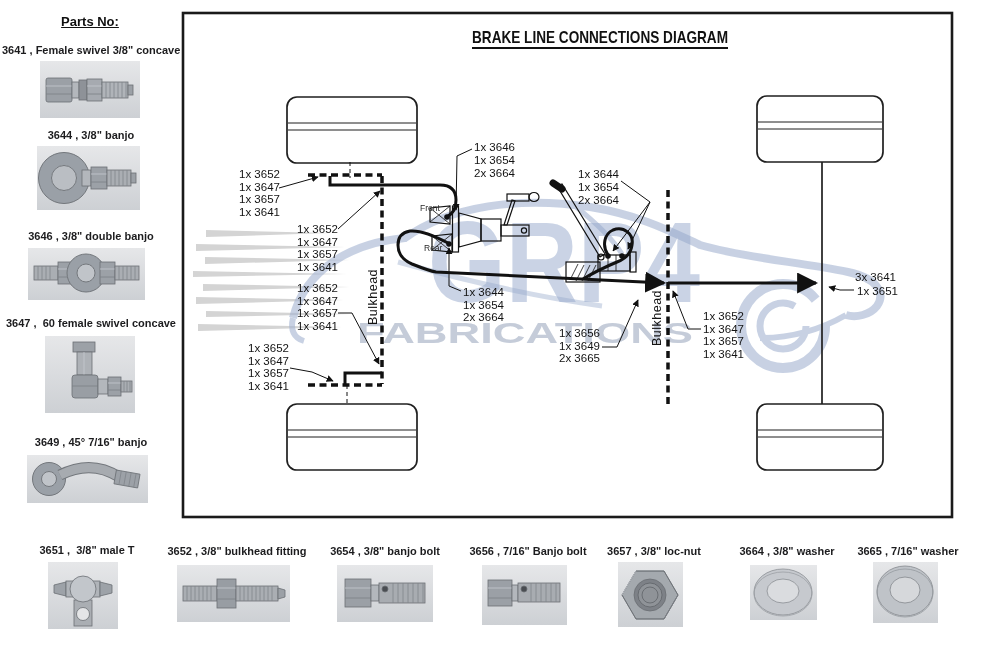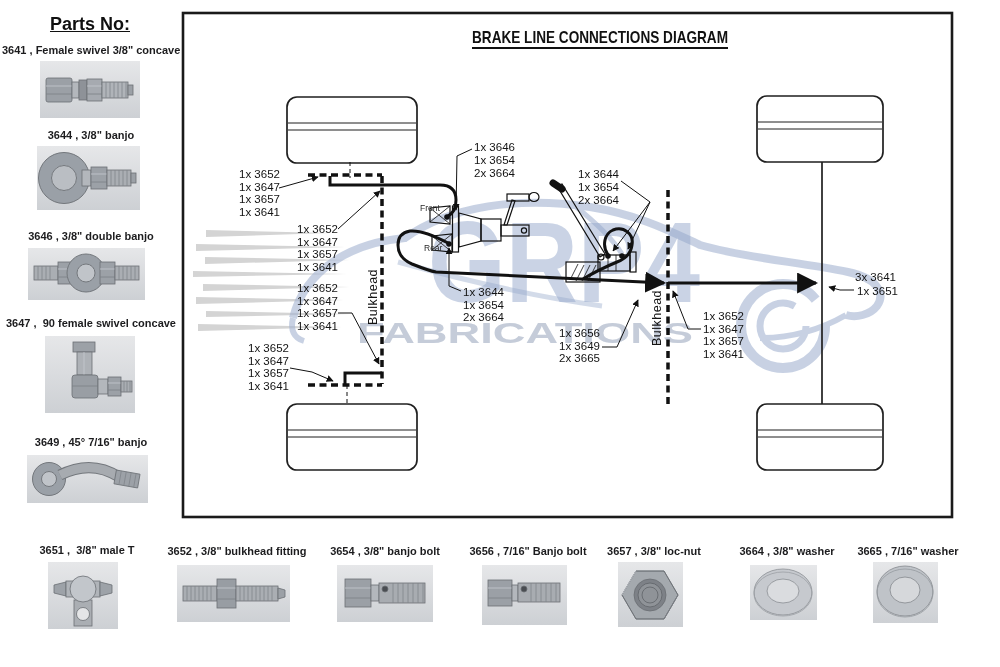--- a/index.html
+++ b/index.html
@@ -1,20 +1,20 @@
 <!DOCTYPE html>
 <html><head>
 <meta charset="utf-8">
 <style>
   html,body{margin:0;padding:0;}
   body{width:1000px;height:667px;background:#ffffff;position:relative;overflow:hidden;
        font-family:"Liberation Sans", sans-serif;}
   .abs{position:absolute;}
   .plabel{font-weight:bold;font-size:11px;color:#1c1c1e;text-align:center;white-space:pre;line-height:13px;}
-  .heading{font-weight:bold;font-size:18px;color:#101010;text-align:center;text-decoration:underline;}
+  .heading{font-weight:bold;font-size:13px;color:#101010;text-align:center;text-decoration:underline;}
   .photo{background:linear-gradient(180deg,#e6e7e9 0%,#cdd0d4 100%);}
   .photo svg{display:block;width:100%;height:100%;}
   svg text{font-family:"Liberation Sans", sans-serif;}
   .co text{font-size:11.5px;fill:#131313;}
   .co polyline{fill:none;stroke:#111;stroke-width:1;}
   .bulk{font-size:12.5px;fill:#131313;letter-spacing:.5px;}
   .mcfr{font-size:8.5px;fill:#2a2a2a;}
   .ln{stroke:#111;fill:none;}
   .part{stroke:#6b6f74;stroke-width:.8;}
 </style>
@@ -90,21 +90,21 @@
       <rect x="87" y="18" width="24" height="14" fill="#aaaeb3"></rect>
       <line x1="91" y1="18" x2="91" y2="32" stroke="#82868c"></line>
         <line x1="95" y1="18" x2="95" y2="32" stroke="#82868c"></line>
       <line x1="99" y1="18" x2="99" y2="32" stroke="#82868c"></line>
         <line x1="103" y1="18" x2="103" y2="32" stroke="#82868c"></line>
       <line x1="107" y1="18" x2="107" y2="32" stroke="#82868c"></line>
     </g>
   </svg>
 </div>
 
-<div class="abs plabel" style="left:2px;top:317px;width:178px;">3647 ,  90 female swivel concave</div>
+<div class="abs plabel" style="left:2px;top:317px;width:178px;">3647 ,  60 female swivel concave</div>
 <div class="abs photo" style="left:45px;top:336px;width:90px;height:77px;">
   <svg viewBox="0 0 90 77">
     <g class="part">
       <rect x="28" y="6" width="22" height="10" fill="#9ca1a7"></rect>
       <rect x="32" y="16" width="15" height="23" fill="#aeb2b7"></rect>
       <line x1="39" y1="16" x2="39" y2="39" stroke="#c7cad0"></line>
       <rect x="27" y="39" width="26" height="23" rx="3" fill="#999ea4"></rect>
       <line x1="27" y1="50" x2="53" y2="50" stroke="#7c8086"></line>
       <rect x="53" y="43" width="10" height="15" fill="#b3b7bc"></rect>
       <rect x="63" y="41" width="13" height="19" fill="#9ca1a7"></rect>

